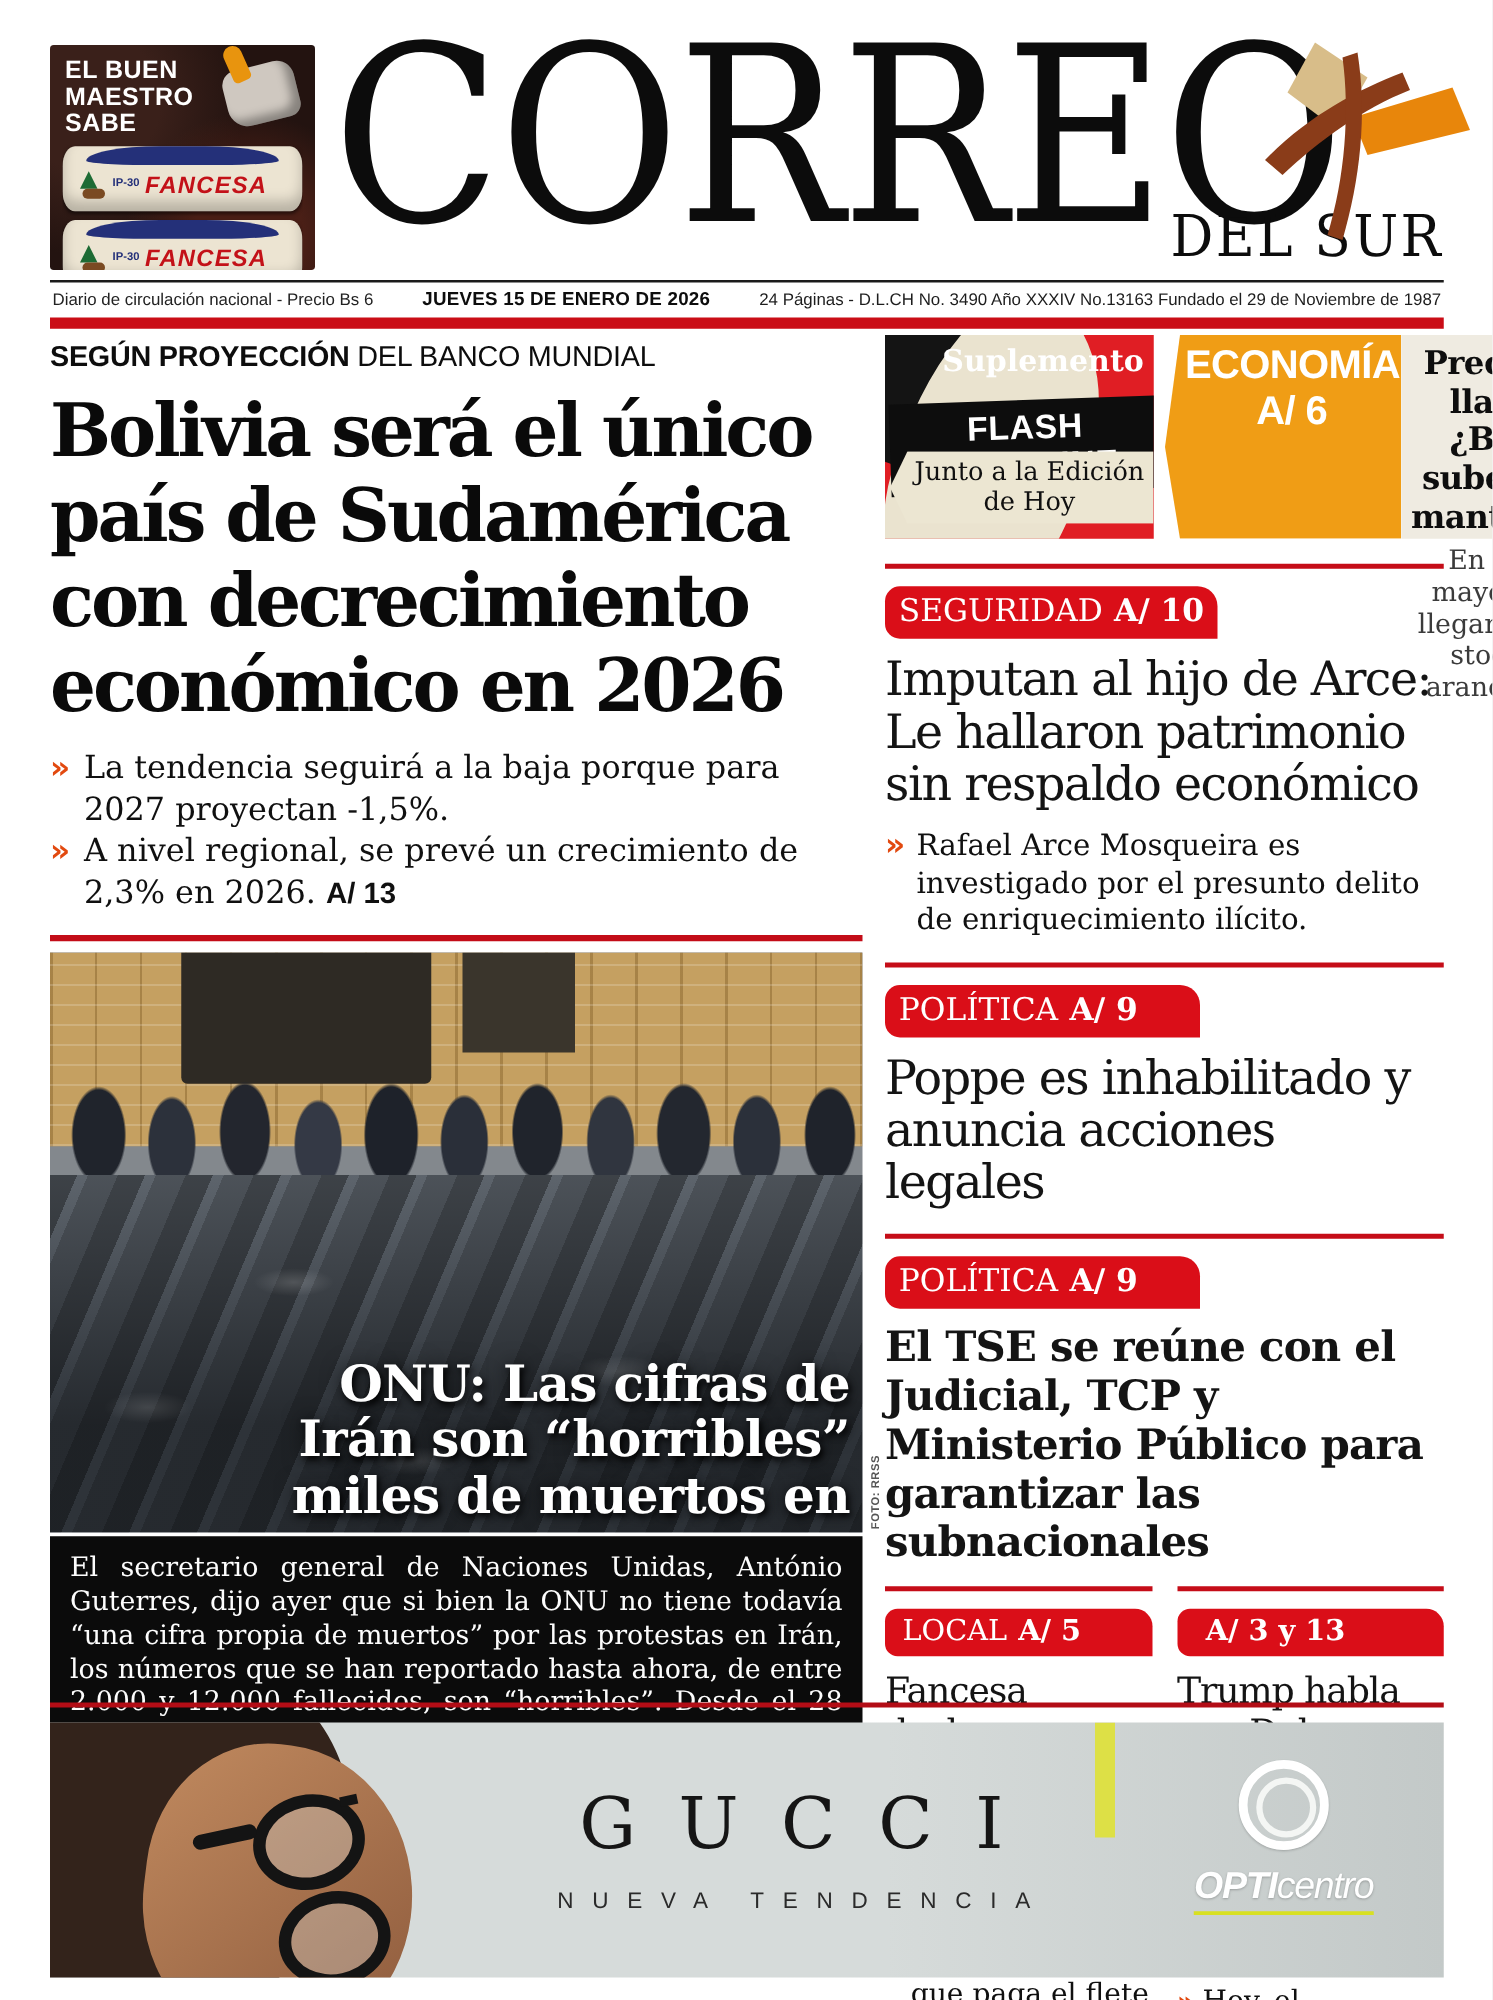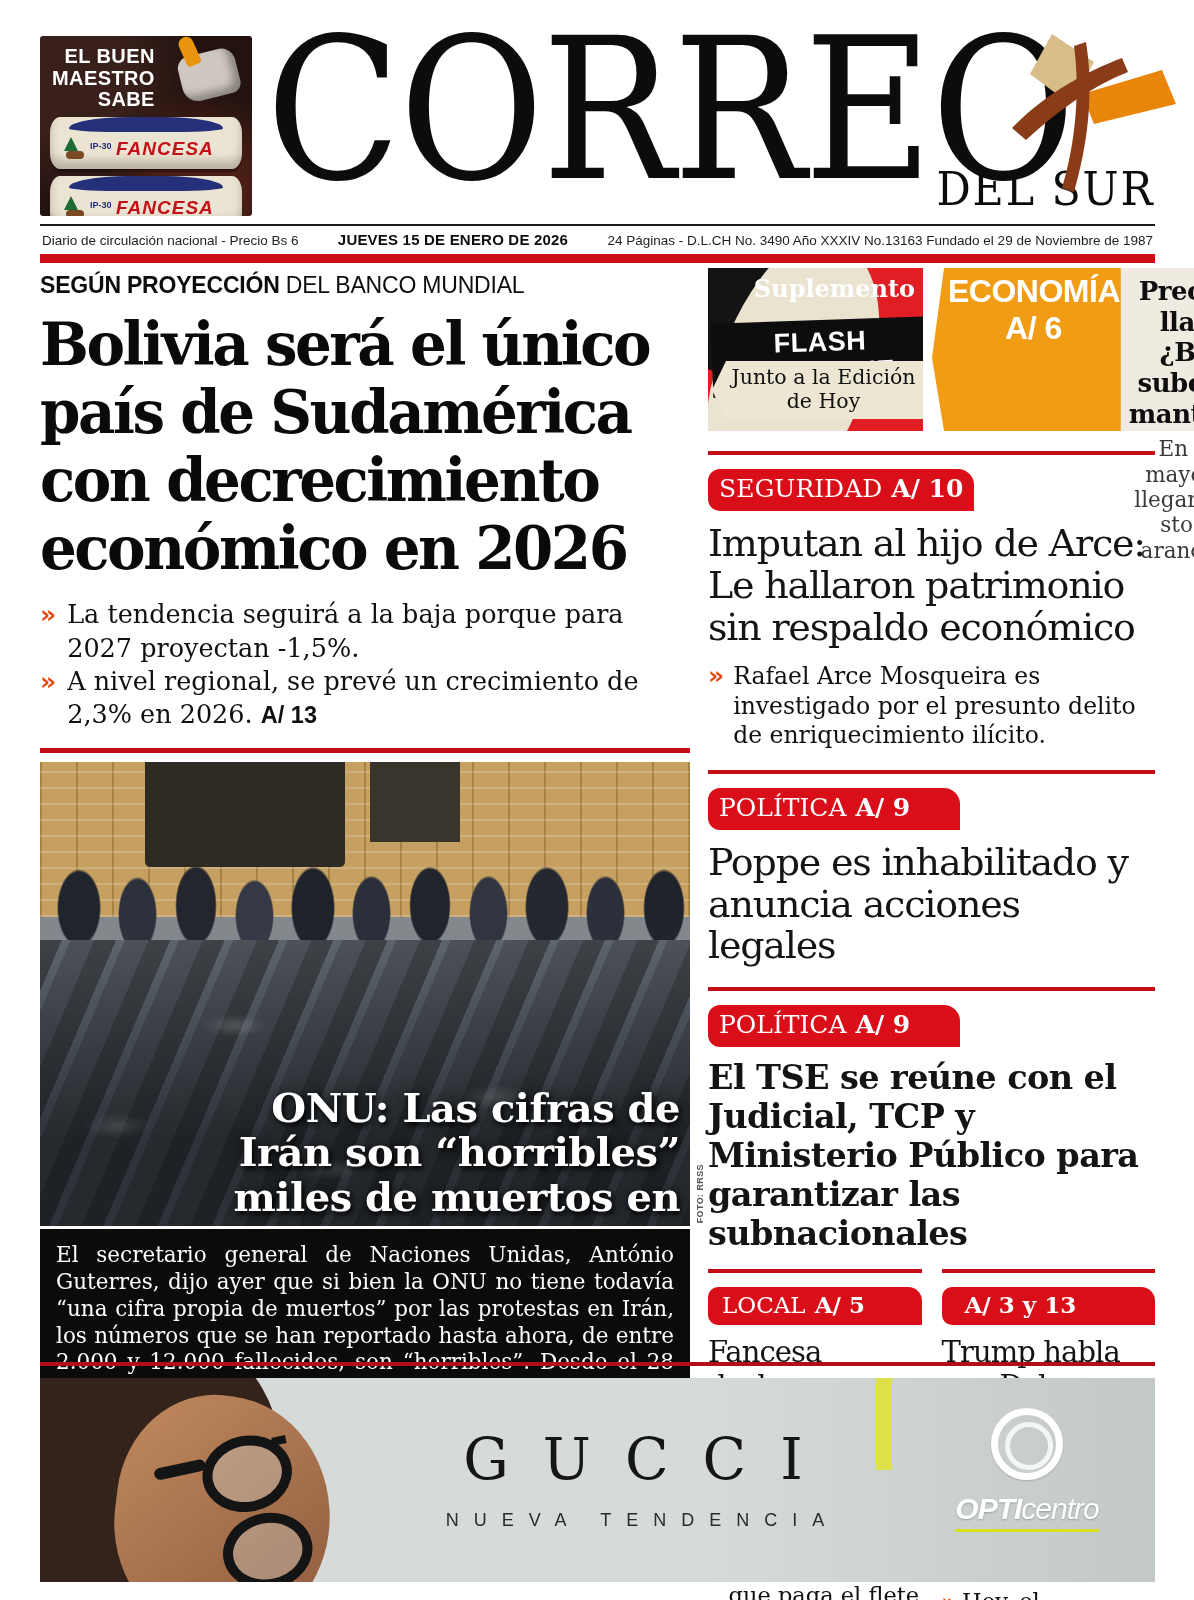--- a/index.html
+++ b/index.html
@@ -4,21 +4,21 @@
 <style>
   html,body{margin:0;padding:0;background:#e9e9e9;}
   #page{position:relative;width:1194px;height:1600px;margin:0 auto;background:#ffffff;
         font-family:"DejaVu Serif",serif;color:#111;overflow:hidden;}
 
   
   .masthead{position:absolute;left:40px;top:24px;width:1115px;height:196px;}
   .fancesa-ad{position:absolute;left:0;top:12px;width:212px;height:180px;border-radius:3px;overflow:hidden;
     background:#231310 radial-gradient(circle at 20% 80%,#5a2a1c 0 18%,transparent 40%);
     background-image:radial-gradient(circle at 75% 85%,#4a1f16 0 20%,transparent 45%),
-                     radial-gradient(circle at 15% 25%,#3a201a 0 25%,transparent 55%);text-align:right;}
+                     radial-gradient(circle at 15% 25%,#3a201a 0 25%,transparent 55%);}
   .ad-headline{position:absolute;top:10px;left:12px;color:#fff;font-family:"Liberation Sans",sans-serif;
     font-weight:bold;font-size:20px;line-height:1.08;letter-spacing:.4px;z-index:3;}
   .glove{position:absolute;right:14px;top:16px;width:58px;height:46px;background:#cfc8c0;
     border-radius:12px 14px 10px 16px;transform:rotate(-14deg);z-index:2;box-shadow:inset -6px -6px 8px rgba(0,0,0,.35);}
   .glove-thumb{position:absolute;left:8px;top:-20px;width:15px;height:30px;background:#e8940e;
     border-radius:8px 8px 4px 4px;transform:rotate(-10deg);}
   .bag-stack{position:absolute;left:10px;right:10px;top:74px;bottom:0;overflow:hidden;z-index:1;}
   .bag{position:relative;height:52px;background:#ece4d2;border-radius:10px/16px;margin-top:7px;
     box-shadow:inset 0 -8px 10px rgba(0,0,0,.22),0 2px 3px rgba(0,0,0,.5);}
   .bag::before{content:"";position:absolute;left:10%;right:10%;top:0;height:15px;background:#243079;

